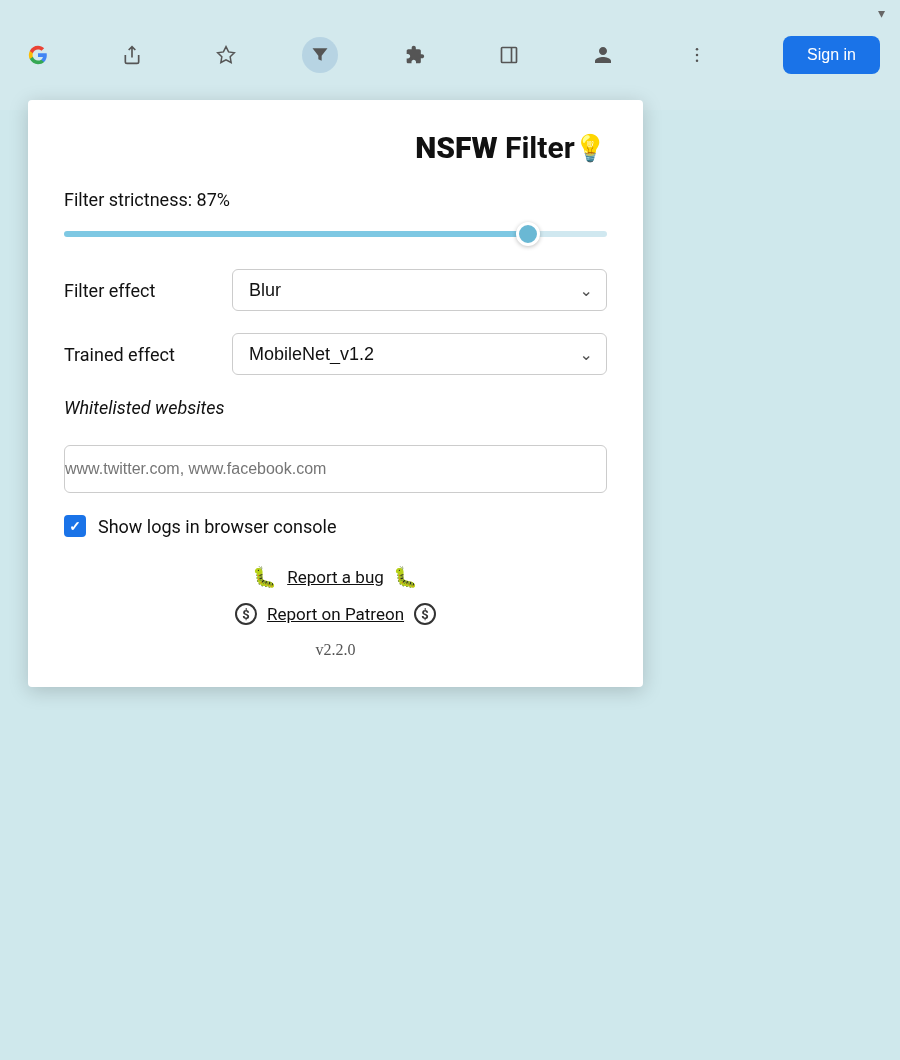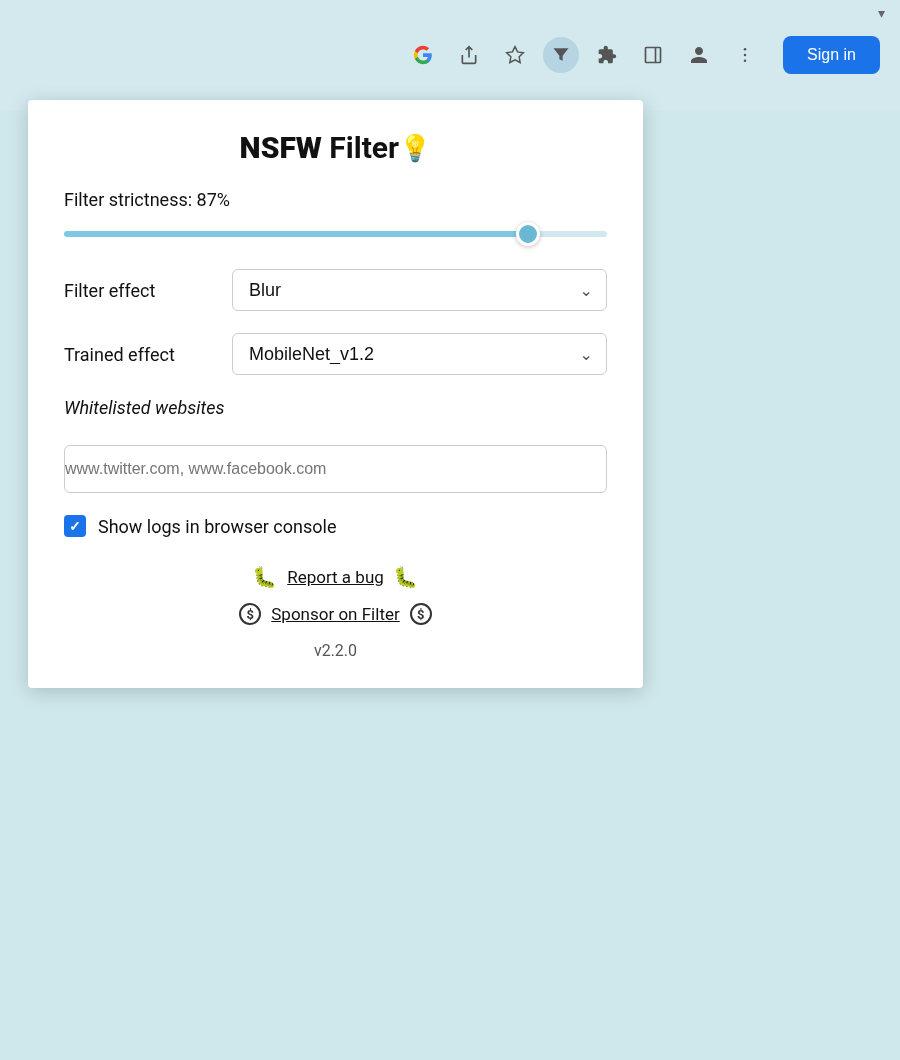--- a/index.html
+++ b/index.html
@@ -11,21 +11,21 @@
       overflow: hidden;
       position: relative;
     }
 
     
     .chrome-bar {
       background: #d3e9ed;
       height: 110px;
       display: flex;
       align-items: center;
-      justify-content: flex-end;
+      justify-content: space-between;
       padding: 0 20px;
       gap: 10px;
       position: relative;
     }
 
     .chrome-bar::before {
       content: '▾';
       position: absolute;
       right: 15px;
       top: 5px;
@@ -76,21 +76,21 @@
       width: 615px;
       background: white;
       border-radius: 4px;
       box-shadow: 0 4px 20px rgba(0,0,0,0.18);
       padding: 30px 36px 28px 36px;
     }
 
     .popup-header {
       display: flex;
       align-items: center;
-      justify-content: center;
+      justify-content: flex-end;
       margin-bottom: 24px;
     }
 
     .popup-title {
       font-size: 30px;
       color: #111;
     }
 
     .popup-title strong {
       font-weight: 900;
@@ -273,20 +273,21 @@
       justify-content: center;
       font-size: 13px;
       font-weight: bold;
       color: #333;
     }
 
     .version {
       text-align: center;
       font-size: 16px;
       color: #555;
+      font-family: Liberation Serif, serif;
     }
   </style>
 </head>
 <body>
 
 <div class="chrome-bar">
 
   <button class="chrome-icon-btn">
     <svg class="google-icon" viewBox="0 0 24 24">
       <path fill="#4285F4" d="M22.56 12.25c0-.78-.07-1.53-.2-2.25H12v4.26h5.92c-.26 1.37-1.04 2.53-2.21 3.31v2.77h3.57c2.08-1.92 3.28-4.74 3.28-8.09z"></path>
@@ -403,20 +404,20 @@
   
   <div class="links-row">
     <span class="bug-icon">🐛</span>
     <a class="link-text" href="#">Report a bug</a>
     <span class="bug-icon">🐛</span>
   </div>
 
   
   <div class="patreon-row">
     <div class="dollar-icon">$</div>
-    <a class="link-text" href="#">Sponsor on Filter</a>
+    <a class="link-text" href="#">Report on Patreon</a>
     <div class="dollar-icon">$</div>
   </div>
 
   
   <div class="version">v2.2.0</div>
 
 </div>
 
 </body></html>

